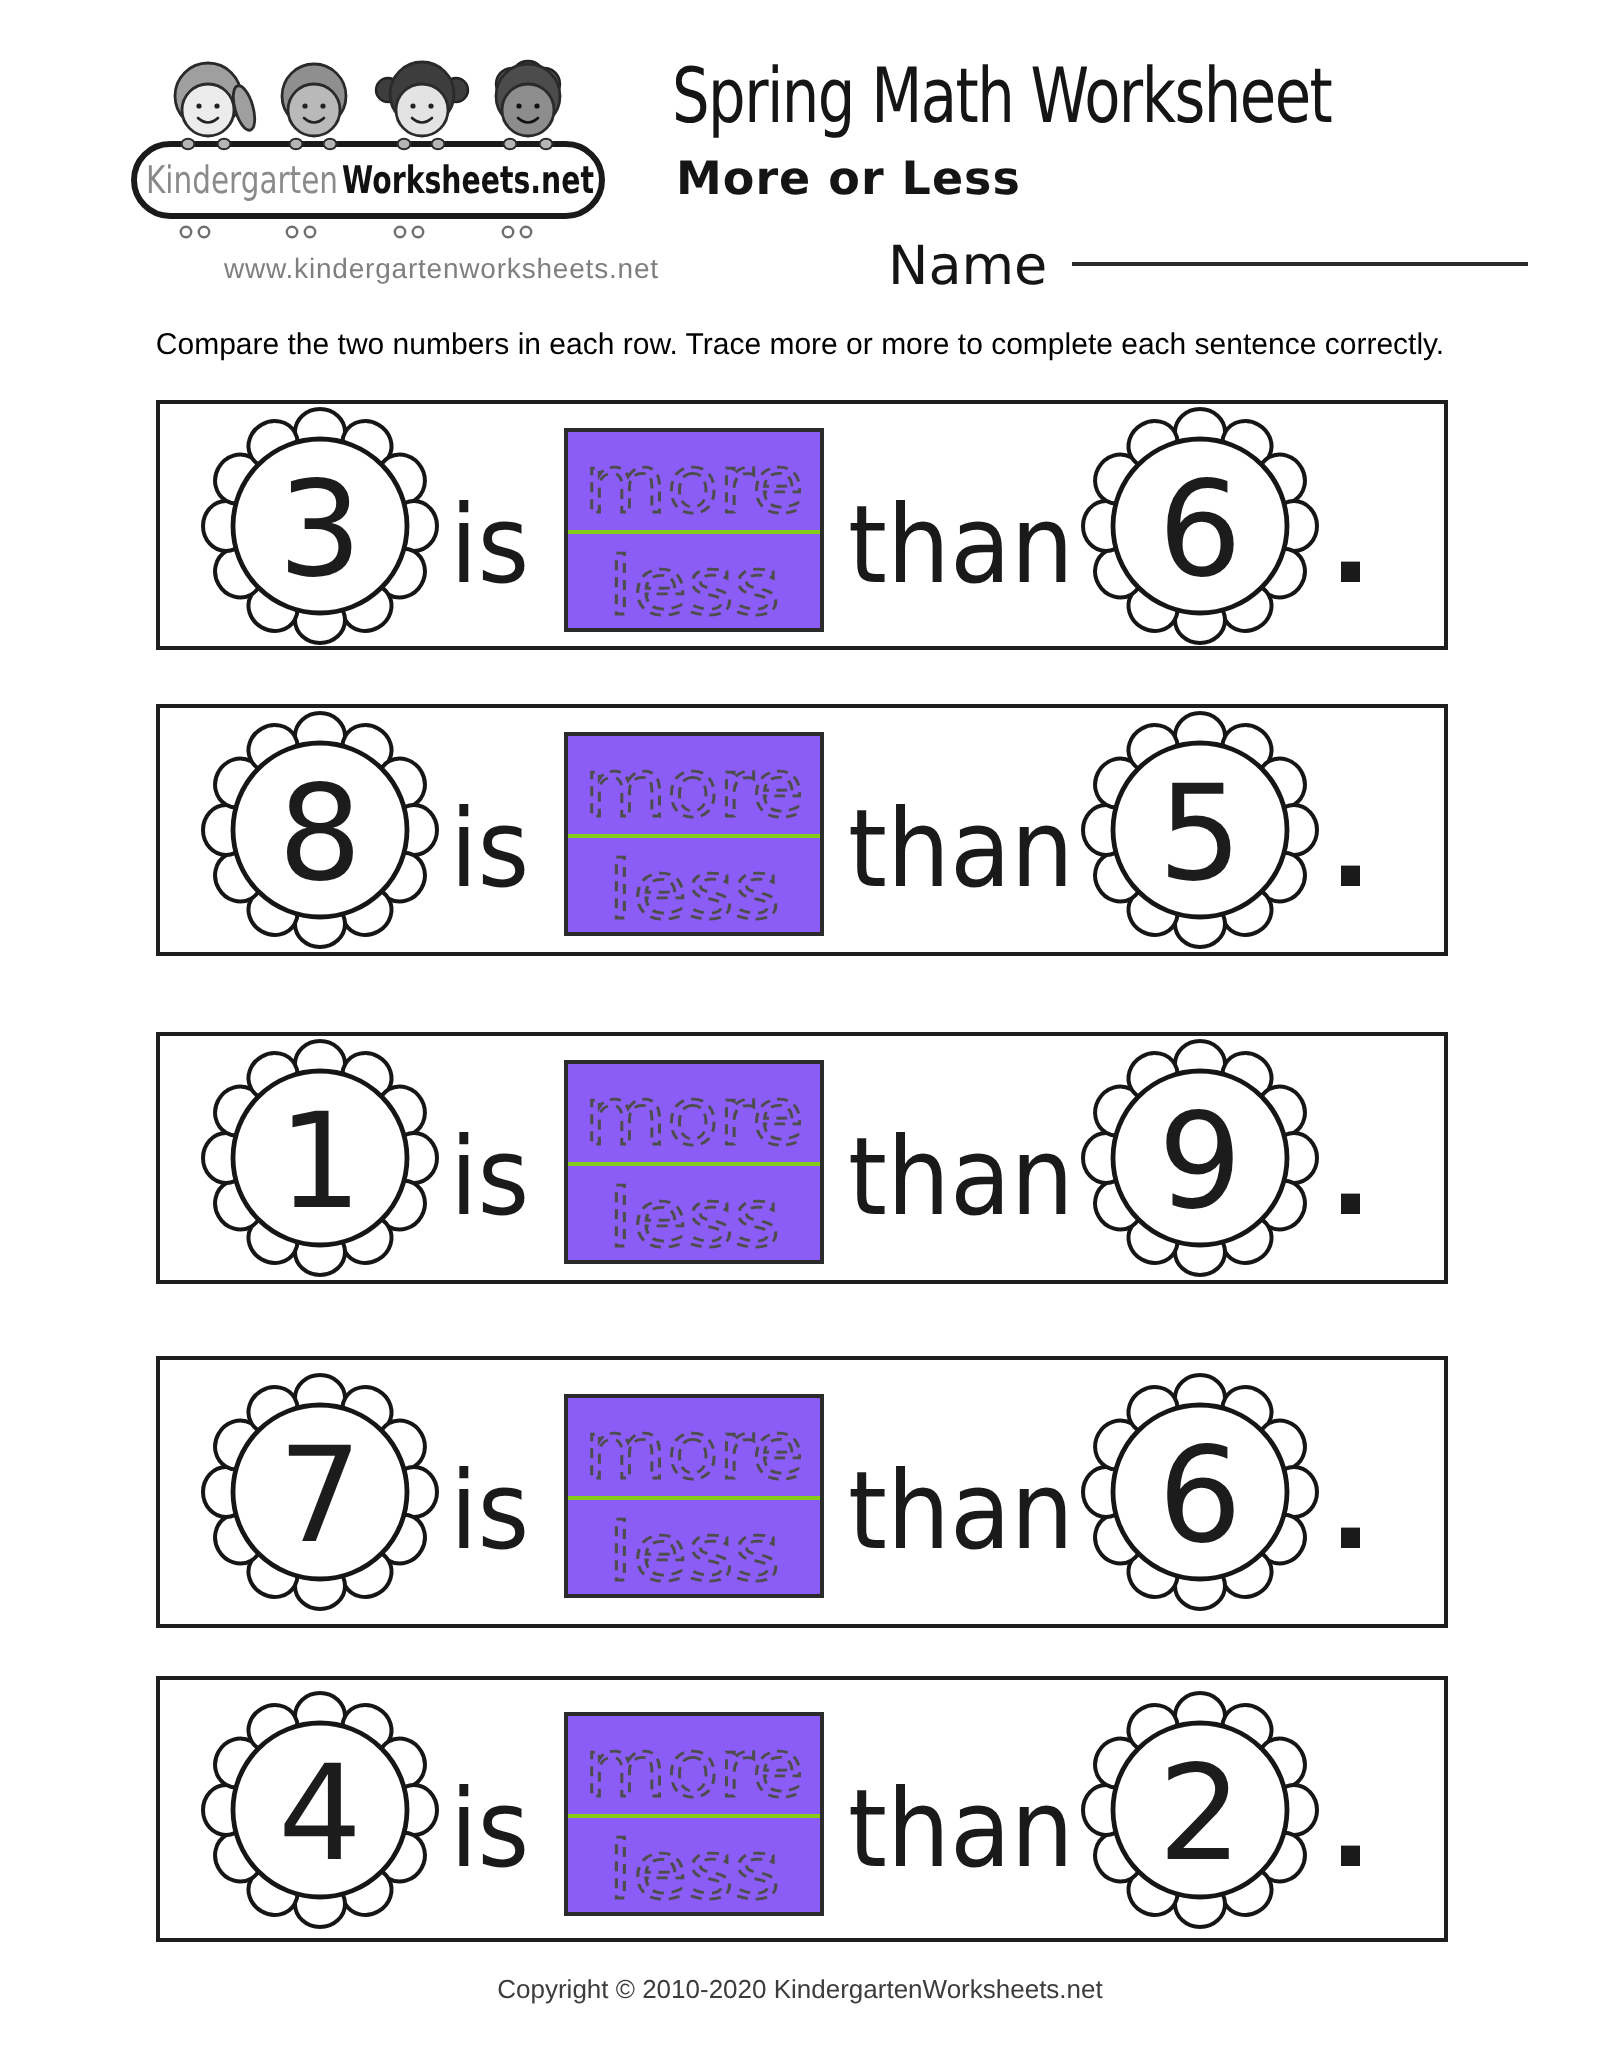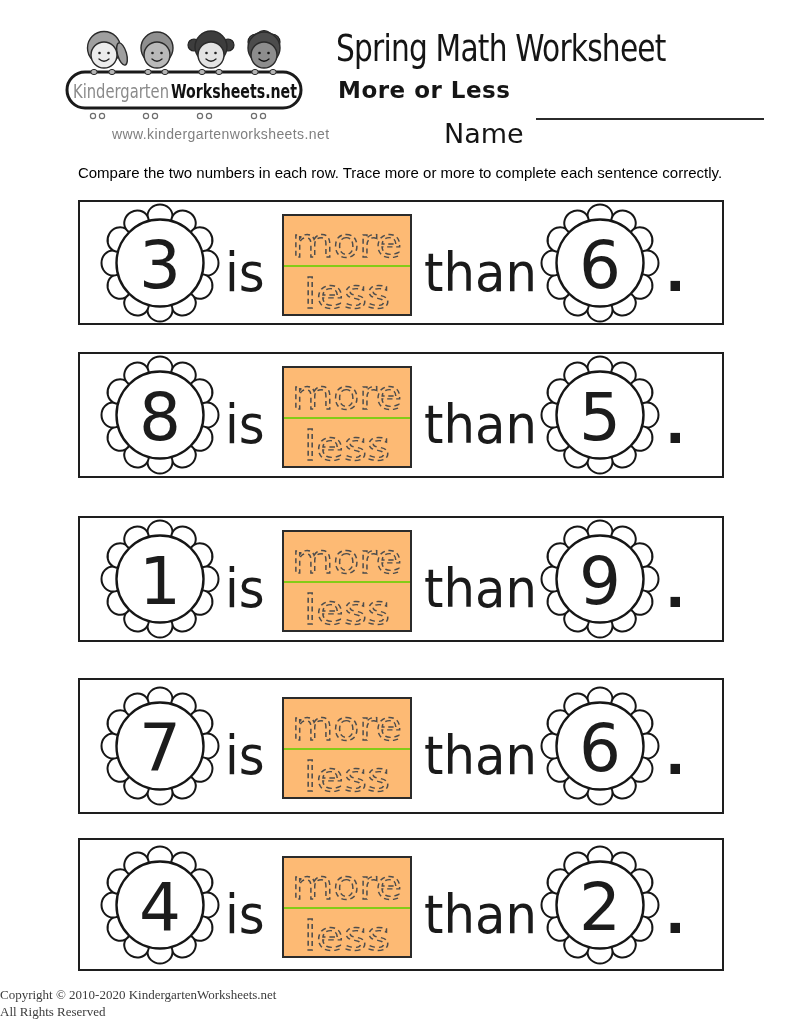--- a/index.html
+++ b/index.html
@@ -10,21 +10,21 @@
   .logo-svg { position:absolute; left:64px; top:18px; }
   .logo-url { position:absolute; left:68px; top:126px; font-size:14px; letter-spacing:.4px;
               color:#7f7f7f; font-family:"Liberation Sans", sans-serif;margin-left:44px; }
 
   .title { position:absolute; left:336px; top:26px; font-family:"DejaVu Sans", sans-serif;
            font-size:38px; font-weight:normal; letter-spacing:-1px; white-space:nowrap;
            transform:scaleX(.78); transform-origin:left top; color:#151515; }
   .subtitle { position:absolute; left:338px; top:77px; font-family:"DejaVu Sans", sans-serif;
               font-size:23px; font-weight:bold; letter-spacing:.5px; color:#151515; }
 
-  .name-line { position:absolute; left:444px; top:118px; display:flex; align-items:flex-start;gap:12px; }
+  .name-line { position:absolute; left:444px; top:118px; display:flex; align-items:center;gap:12px; }
   .name-line .lbl { font-family:"DejaVu Sans", sans-serif; font-size:27px; color:#151515; }
   .name-line .rule { width:228px; border-bottom:2.5px solid #2b2b2b; margin-bottom:3px; }
 
   .instructions { position:absolute; left:0; top:164px; width:800px; text-align:center;
                   font-size:15px; color:#000; font-family:"Liberation Sans", sans-serif; }
 
   
   .wrow { position:absolute; left:78px; width:646px; border:2px solid #1e1e1e; background:#fff; }
   .r1 { top:200px; height:125px; }
   .r2 { top:352px; height:126px; }
@@ -38,27 +38,27 @@
 
   .word { position:absolute; top:calc(50% - 17px); font-family:"DejaVu Sans", sans-serif;
           font-size:54px; line-height:54px; color:#1a1a1a; letter-spacing:0; white-space:nowrap;
           transform:scaleX(.92); transform-origin:left top; }
   .word.is   { left:145px; }
   .word.than { left:344px; }
   .period    { position:absolute; left:585px; top:calc(50% - 17px); font-family:"DejaVu Sans", sans-serif;
                font-size:54px; line-height:54px; font-weight:bold; color:#1a1a1a; }
 
   .tracebox { position:absolute; left:202px; top:calc(50% + 2px); transform:translateY(-50%);
-              width:130px; height:102px; border:2px solid #2b2b2b; background:#fdba74; }
+              width:130px; height:102px; border:2px solid #2b2b2b; background:#8b5cf6; }
   .tracecell { width:100%; height:49px; display:flex; align-items:center; justify-content:center; }
   .tracecell.bottom { border-top:2px solid #84cc16; }
 
   
-  .footer { position:absolute; left:0; top:986px; width:800px; text-align:left;
-            font-size:13px; line-height:17px; color:#3c3c3c; font-family:Liberation Serif, serif; }
+  .footer { position:absolute; left:0; top:986px; width:800px; text-align:center;
+            font-size:13px; line-height:17px; color:#3c3c3c; font-family:Liberation Sans, sans-serif; }
 
   svg text { font-family:"DejaVu Sans", sans-serif; }
 </style>
 </head>
 <body>
 
 <svg width="0" height="0" style="position:absolute" aria-hidden="true">
   <defs>
     <g id="flower-shape">
       <g fill="#ffffff" stroke="#161616" stroke-width="2">
@@ -285,14 +285,13 @@
   <span class="word than">than</span>
   <svg class="flower right" width="124" height="124" viewBox="0 0 124 124">
     <use href="#flower-shape"></use>
     <text x="62" y="64" text-anchor="middle" dominant-baseline="central" font-size="66" fill="#1c1c1c">2</text>
   </svg>
   <span class="period">.</span>
 </div>
 
 <div class="footer">
   <div>Copyright © 2010-2020 KindergartenWorksheets.net</div>
-  <div>All Rights Reserved</div>
 </div>
 
 </body></html>

